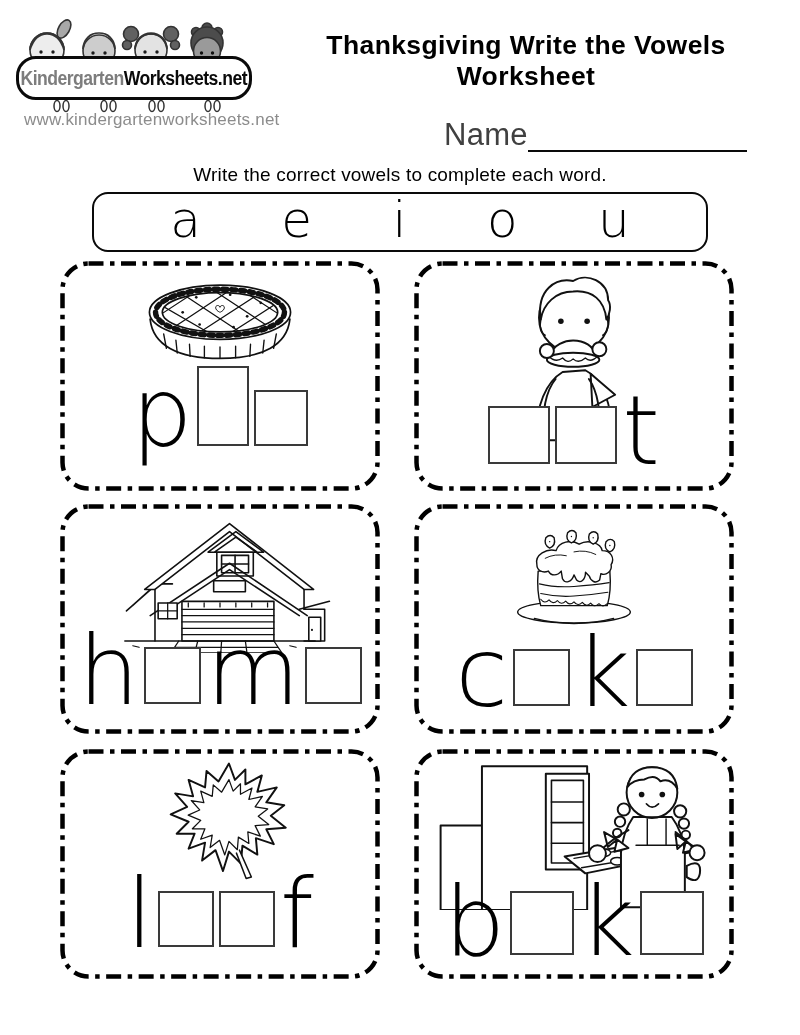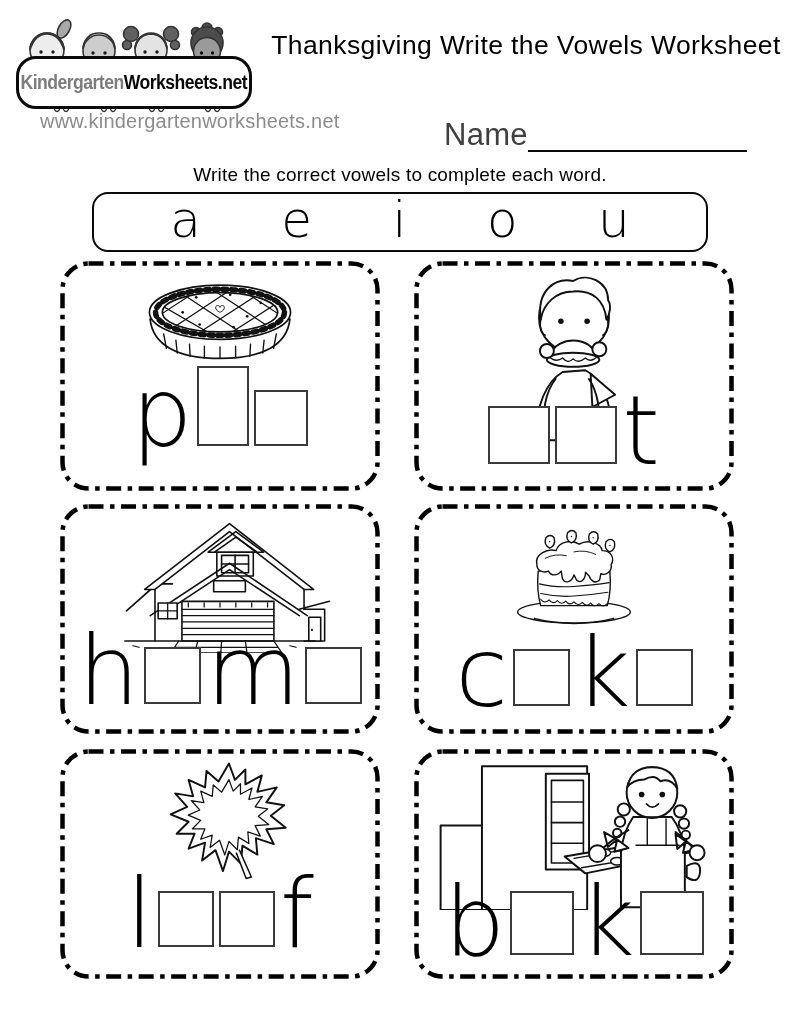--- a/index.html
+++ b/index.html
@@ -4,30 +4,30 @@
 <style>
   * { box-sizing: border-box; }
   html,body { margin:0; padding:0; background:#fff; }
   .page { position:relative; width:800px; height:1035px; background:#fff; overflow:hidden;
           font-family:"Liberation Sans", sans-serif; color:#000; }
 
   
   .logo { position:absolute; left:16px; top:10px; width:252px; height:122px; }
   .logo-kids { position:absolute; left:0; top:6px; width:235px; height:56px; }
   .logo-feet { position:absolute; left:0; top:88px; width:236px; height:18px; }
-  .logo-banner { position:absolute; left:0; top:46px; width:236px; height:53px; background:#fff;
+  .logo-banner { position:absolute; left:0; top:46px; width:236px; height:44px; background:#fff;
                  border:3px solid #0a0a0a; border-radius:20px; display:flex; align-items:center; justify-content:center; z-index:2; }
   .logo-banner-text { white-space:nowrap; font-weight:bold; font-size:20px; letter-spacing:-0.6px; transform:scaleX(.88); }
   .brand-gray { color:#7d7d7d; }
   .brand-black { color:#0a0a0a; }
-  .site-url { position:absolute; left:24px; top:100px; font-size:20px; color:#8c8c8c; letter-spacing:.2px; white-space:nowrap; }
+  .site-url { position:absolute; left:8px; top:100px; font-size:17px; color:#8c8c8c; letter-spacing:.2px; white-space:nowrap; }
 
   
   .title { position:absolute; left:258px; top:30px; width:536px; text-align:center;
-           font-size:26.5px; font-weight:normal; letter-spacing:.4px; }
+           font-size:26.5px; font-weight:bold; letter-spacing:.4px; }
   .name-row { position:absolute; left:444px; top:116px; display:flex; align-items:flex-end; }
   .name-label { font-size:31px; color:#404040; letter-spacing:.3px; line-height:1.1; }
   .name-line { width:219px; height:36px; border-bottom:2.5px solid #0a0a0a; }
 
   .instruction { position:absolute; left:0; top:164px; width:100%; text-align:center; font-size:19px; letter-spacing:.2px; }
 
   
   .vowel-bank { position:absolute; left:92px; top:192px; width:616px; height:60px;
                 border:2.5px solid #0a0a0a; border-radius:16px; background:#fff;
                 display:flex; align-items:center; justify-content:space-around; padding:0 36px; }

